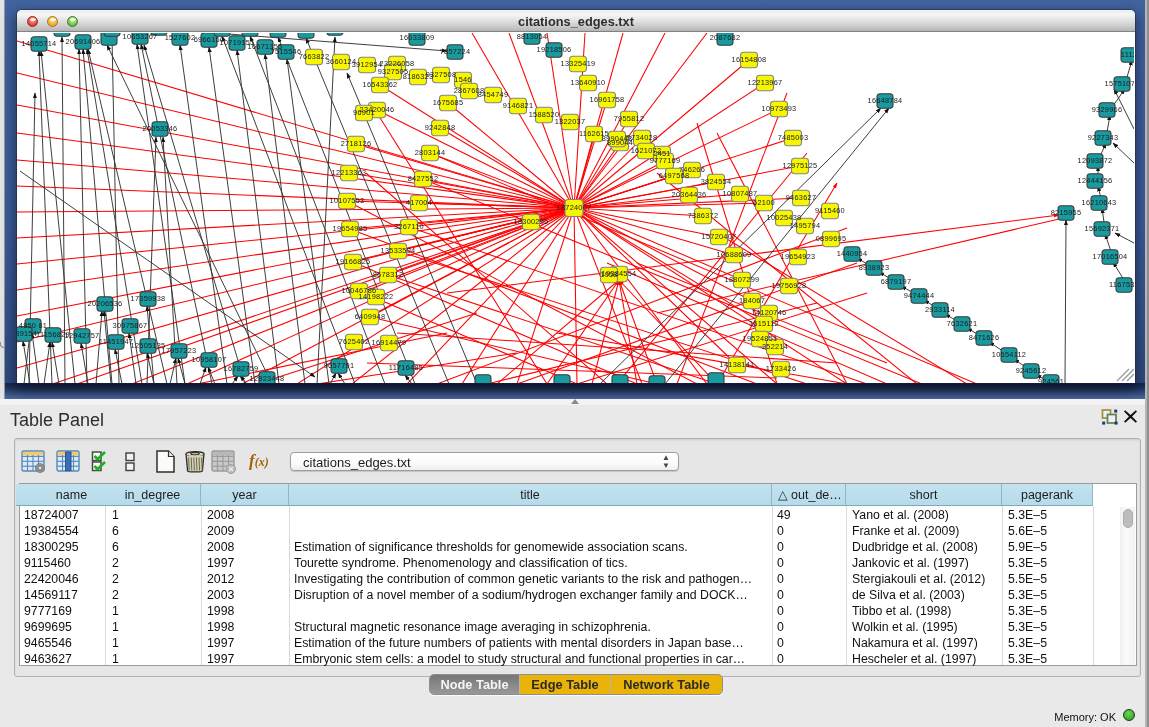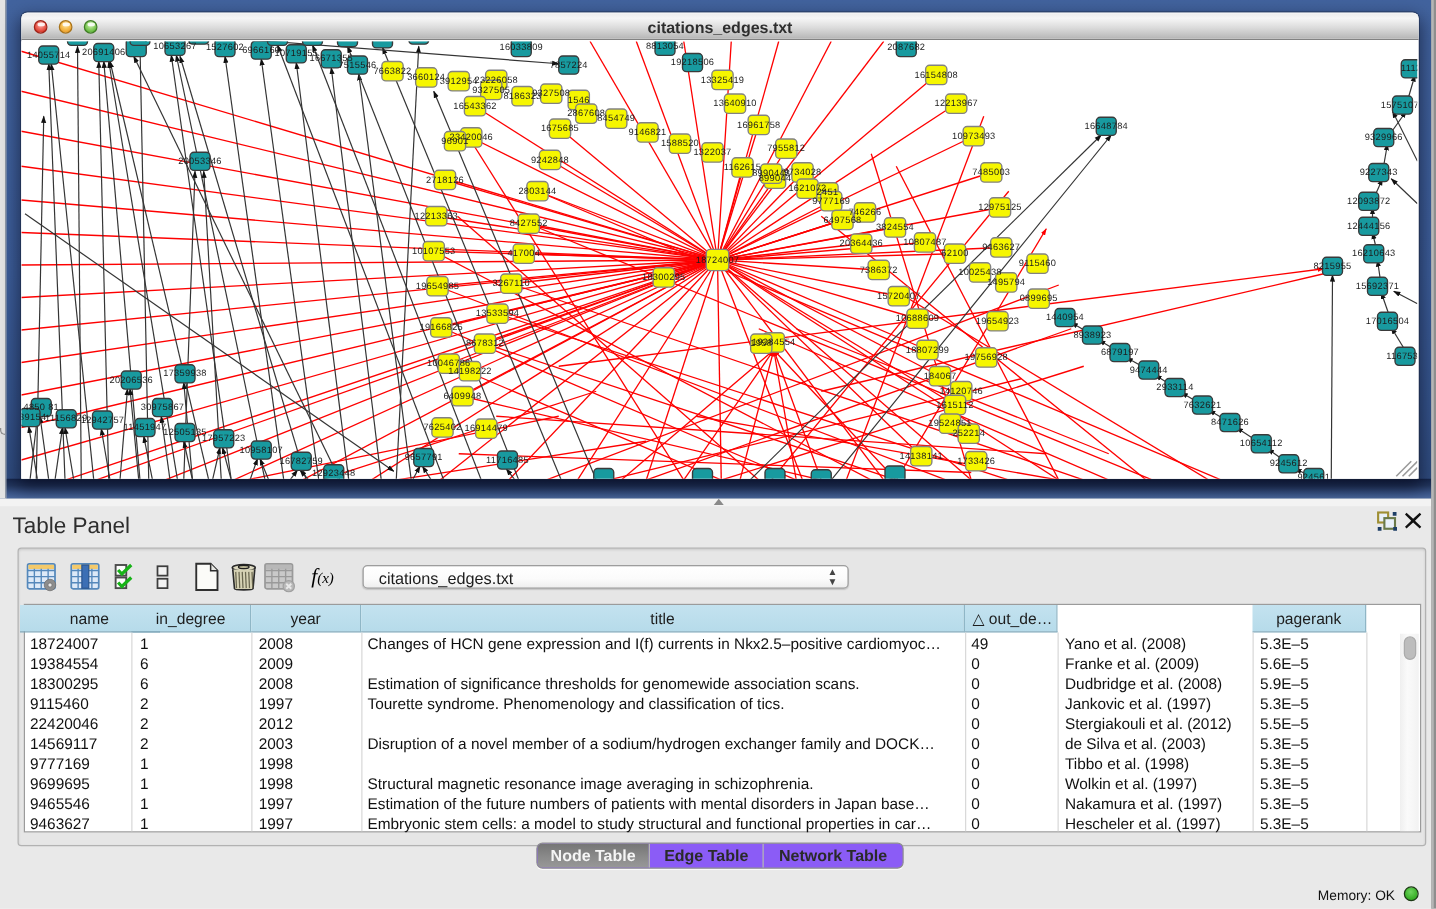--- a/index.html
+++ b/index.html
@@ -48,21 +48,21 @@
 #tbl { position:absolute; left:4px; top:44px; width:1118px; height:183px; background:#fff;
   border:1px solid #9b9b9b; }
 .hd { position:absolute; top:0; height:22px; background:linear-gradient(180deg,#c3e2ef 0%,#b6dbea 100%);
   border-right:1px solid #8fb6c6; border-bottom:1px solid #7fa8ba; font-size:12.5px; color:#1d1d1d;
   text-align:center; line-height:22px; }
 .col-line { position:absolute; top:22px; bottom:0; width:1px; background:#d9d9d9; }
 .row { position:absolute; left:0; width:100%; height:16px; font-size:12.3px; color:#101010; white-space:nowrap; }
 .row span { position:absolute; top:1px; }
 
 #tabs { position:absolute; left:429px; top:275px; height:21px; border:1px solid #8f8f8f;
-  border-radius:5px; background:#8b5cf6; overflow:hidden; box-shadow:0 1px 0 rgba(255,255,255,.8); }
+  border-radius:5px; background:#eab308; overflow:hidden; box-shadow:0 1px 0 rgba(255,255,255,.8); }
 #tabs .seg { float:left; height:21px; line-height:20px; font-size:12.8px; font-weight:bold; color:#2a2a2a;
   text-align:center; }
 #tabs .sel { background:linear-gradient(180deg,#757575 0%,#8a8a8a 50%,#9b9b9b 100%); color:#f5f5f5; }
 #tabs .dv { float:left; width:1px; height:21px; background:#b5b5b5; }
 #mem { position:absolute; right:33px; top:312px; font-size:11px; color:#111; }
 #memdot { position:absolute; right:14px; top:310px; width:12px; height:12px; border-radius:50%;
   background:radial-gradient(circle at 45% 35%, #6fd45e 0%, #3db32c 60%, #2f9c22 100%); border:1.4px solid #1c3a14; }
 </style>
 </head>
 <body>
@@ -648,44 +648,44 @@
           <rect x="1.8" y="2.8" width="20.4" height="3.4" fill="#b8b8b8"></rect>
           <line x1="1" y1="7.4" x2="23" y2="7.4" stroke="#9a9a9a" stroke-width="1.1"></line>
           <line x1="1" y1="12.3" x2="23" y2="12.3" stroke="#9a9a9a" stroke-width="1.1"></line>
           <line x1="1" y1="17.200000000000003" x2="23" y2="17.200000000000003" stroke="#9a9a9a" stroke-width="1.1"></line>
           <line x1="6.5" y1="6" x2="6.5" y2="22" stroke="#9a9a9a" stroke-width="1.1"></line>
           <line x1="12.0" y1="6" x2="12.0" y2="22" stroke="#9a9a9a" stroke-width="1.1"></line>
           <line x1="17.5" y1="6" x2="17.5" y2="22" stroke="#9a9a9a" stroke-width="1.1"></line>
           <circle cx="20" cy="20" r="4.5" fill="#b9b9b9" stroke="#a0a0a0"></circle>
           <path d="M18 18 L22 22 M22 18 L18 22" stroke="#e8e8e8" stroke-width="1.6"></path>
         </svg>
-<div class="ico" style="left:234px;top:12px;font-family:'Liberation Serif',serif;font-style:italic;font-weight:normal;font-size:17px;color:#000000;">f<span style="font-size:12px;">(x)</span></div>
+<div class="ico" style="left:234px;top:12px;font-family:'Liberation Serif',serif;font-style:italic;font-weight:bold;font-size:17px;color:#a16207;">f<span style="font-size:12px;">(x)</span></div>
       <div id="combo">
           <span class="txt">citations_edges.txt</span>
           <span class="arr">▲<br>▼</span>
         </div>
       <div id="tbl">
           <div class="hd" style="left:-4px;width:112px;">name</div>
 <div class="hd" style="left:85px;width:96px;">in_degree</div>
 <div class="hd" style="left:181px;width:88px;">year</div>
 <div class="hd" style="left:269px;width:483px;">title</div>
 <div class="hd" style="left:752px;width:74px;text-align:left;padding-left:6px;">△ out_de…</div>
+<div class="hd" style="left:826px;width:156px;">short</div>
 <div class="hd" style="left:982px;width:91px;">pagerank</div>
 <div class="col-line" style="left:85px"></div>
 <div class="col-line" style="left:181px"></div>
 <div class="col-line" style="left:269px"></div>
 <div class="col-line" style="left:752px"></div>
 <div class="col-line" style="left:826px"></div>
 <div class="col-line" style="left:982px"></div>
 <div class="col-line" style="left:1073px"></div>
 <div class="row" style="top:23px">
             <span style="left:4px">18724007</span>
             <span style="left:92px">1</span>
             <span style="left:187px">2008</span>
-            <span style="left:274px">Changes of HCN gene expression and I(f) currents in Nkx2.5–positive cardiomyoc…</span>
             <span style="left:757px">49</span>
             <span style="left:832px">Yano et al. (2008)</span>
             <span style="left:988px">5.3E–5</span>
           </div>
 <div class="row" style="top:39px">
             <span style="left:4px">19384554</span>
             <span style="left:92px">6</span>
             <span style="left:187px">2009</span>
             <span style="left:757px">0</span>
             <span style="left:832px">Franke et al. (2009)</span>
@@ -706,20 +706,21 @@
             <span style="left:187px">1997</span>
             <span style="left:274px">Tourette syndrome. Phenomenology and classification of tics.</span>
             <span style="left:757px">0</span>
             <span style="left:832px">Jankovic et al. (1997)</span>
             <span style="left:988px">5.3E–5</span>
           </div>
 <div class="row" style="top:87px">
             <span style="left:4px">22420046</span>
             <span style="left:92px">2</span>
             <span style="left:187px">2012</span>
+            <span style="left:274px">Investigating the contribution of common genetic variants to the risk and pathogen…</span>
             <span style="left:757px">0</span>
             <span style="left:832px">Stergiakouli et al. (2012)</span>
             <span style="left:988px">5.5E–5</span>
           </div>
 <div class="row" style="top:103px">
             <span style="left:4px">14569117</span>
             <span style="left:92px">2</span>
             <span style="left:187px">2003</span>
             <span style="left:274px">Disruption of a novel member of a sodium/hydrogen exchanger family and DOCK…</span>
             <span style="left:757px">0</span>
@@ -733,21 +734,21 @@
             <span style="left:757px">0</span>
             <span style="left:832px">Tibbo et al. (1998)</span>
             <span style="left:988px">5.3E–5</span>
           </div>
 <div class="row" style="top:135px">
             <span style="left:4px">9699695</span>
             <span style="left:92px">1</span>
             <span style="left:187px">1998</span>
             <span style="left:274px">Structural magnetic resonance image averaging in schizophrenia.</span>
             <span style="left:757px">0</span>
-            <span style="left:832px">Wolkin et al. (1997)</span>
+            <span style="left:832px">Wolkin et al. (1995)</span>
             <span style="left:988px">5.3E–5</span>
           </div>
 <div class="row" style="top:151px">
             <span style="left:4px">9465546</span>
             <span style="left:92px">1</span>
             <span style="left:187px">1997</span>
             <span style="left:274px">Estimation of the future numbers of patients with mental disorders in Japan base…</span>
             <span style="left:757px">0</span>
             <span style="left:832px">Nakamura et al. (1997)</span>
             <span style="left:988px">5.3E–5</span>

